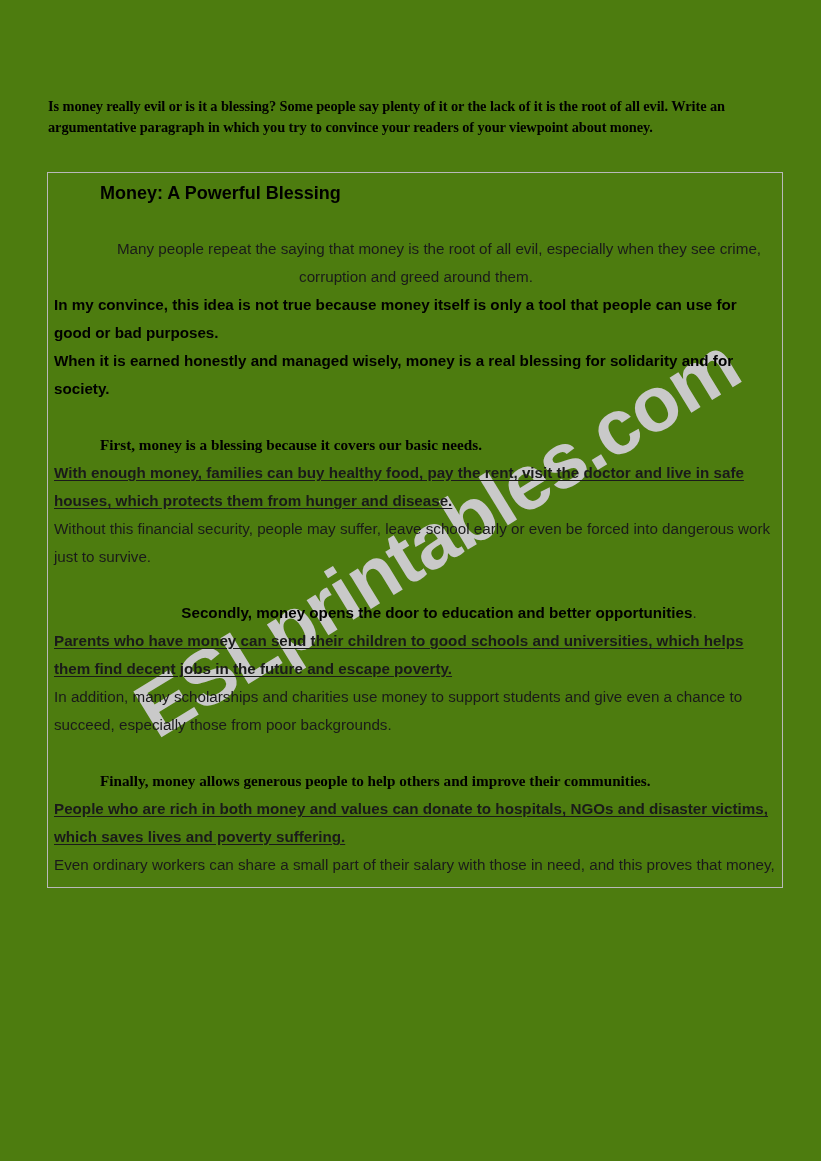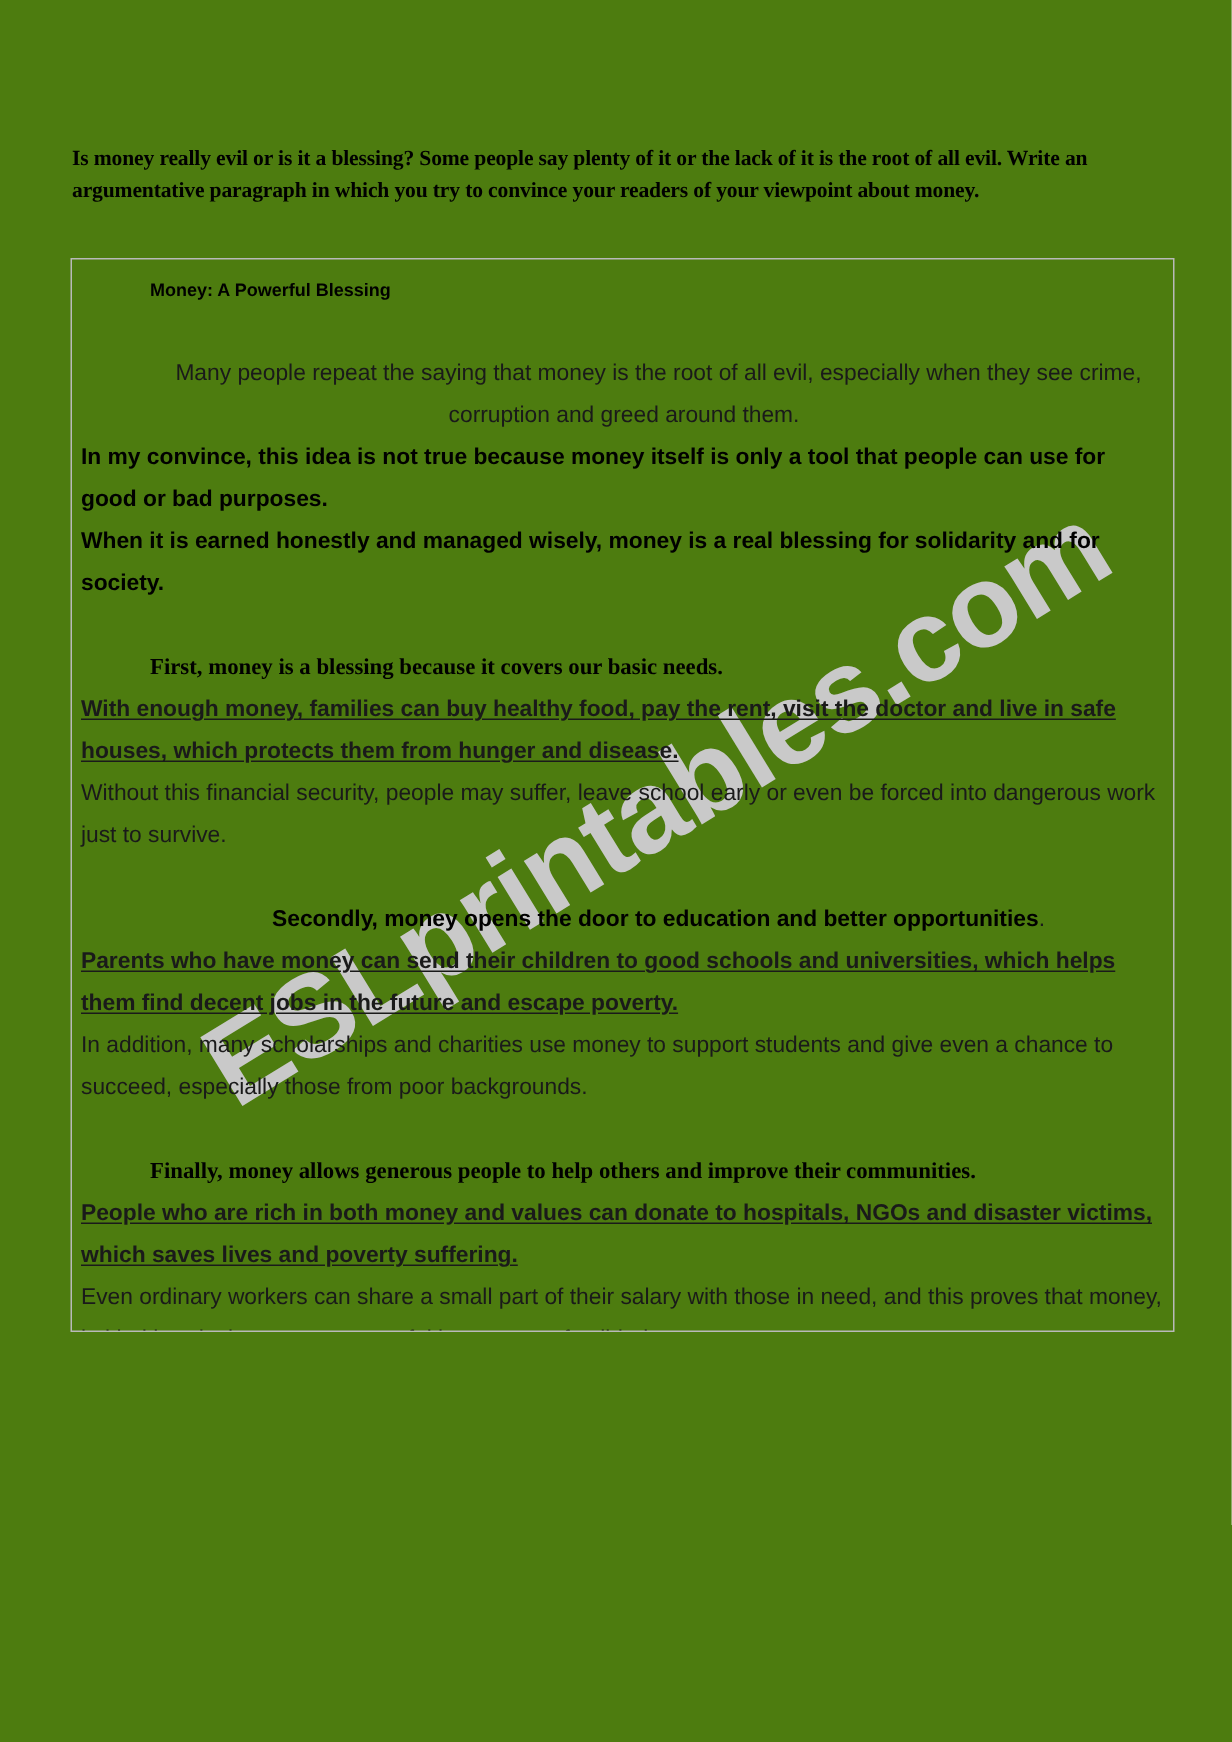--- a/index.html
+++ b/index.html
@@ -85,21 +85,21 @@
 
   .essay p {
     margin: 0;
     font-size: 15.2px;
     line-height: 28px;
   }
 
   .essay .title {
     font-weight: bold;
     padding-left: 46px;
-    font-size: 12px;
+    font-size: 18px;
     line-height: 28px;
     color: #000000;
   }
 
   .essay .spacer {
     height: 28px;
   }
 
   .essay .indent {
     text-indent: 46px;

